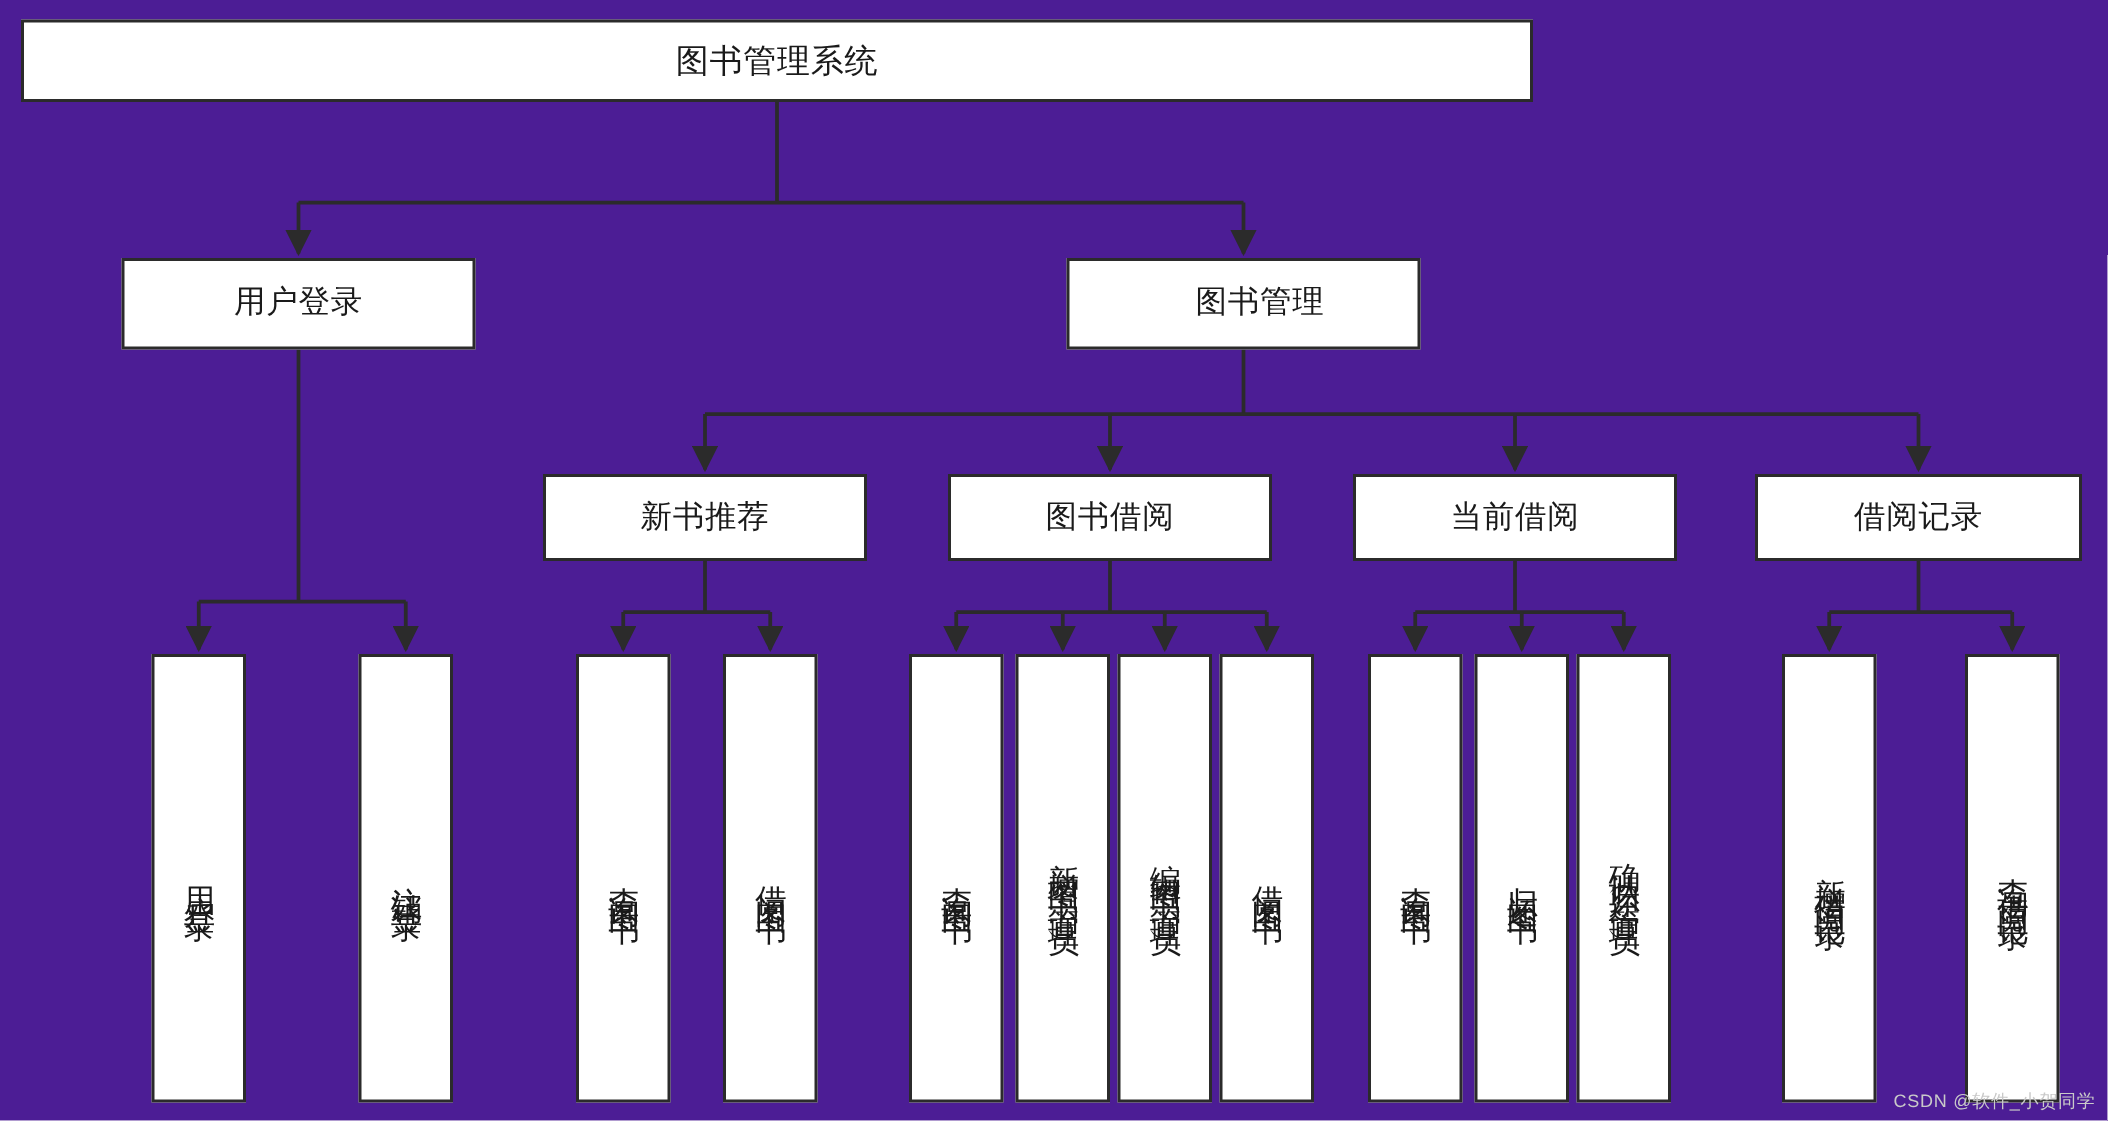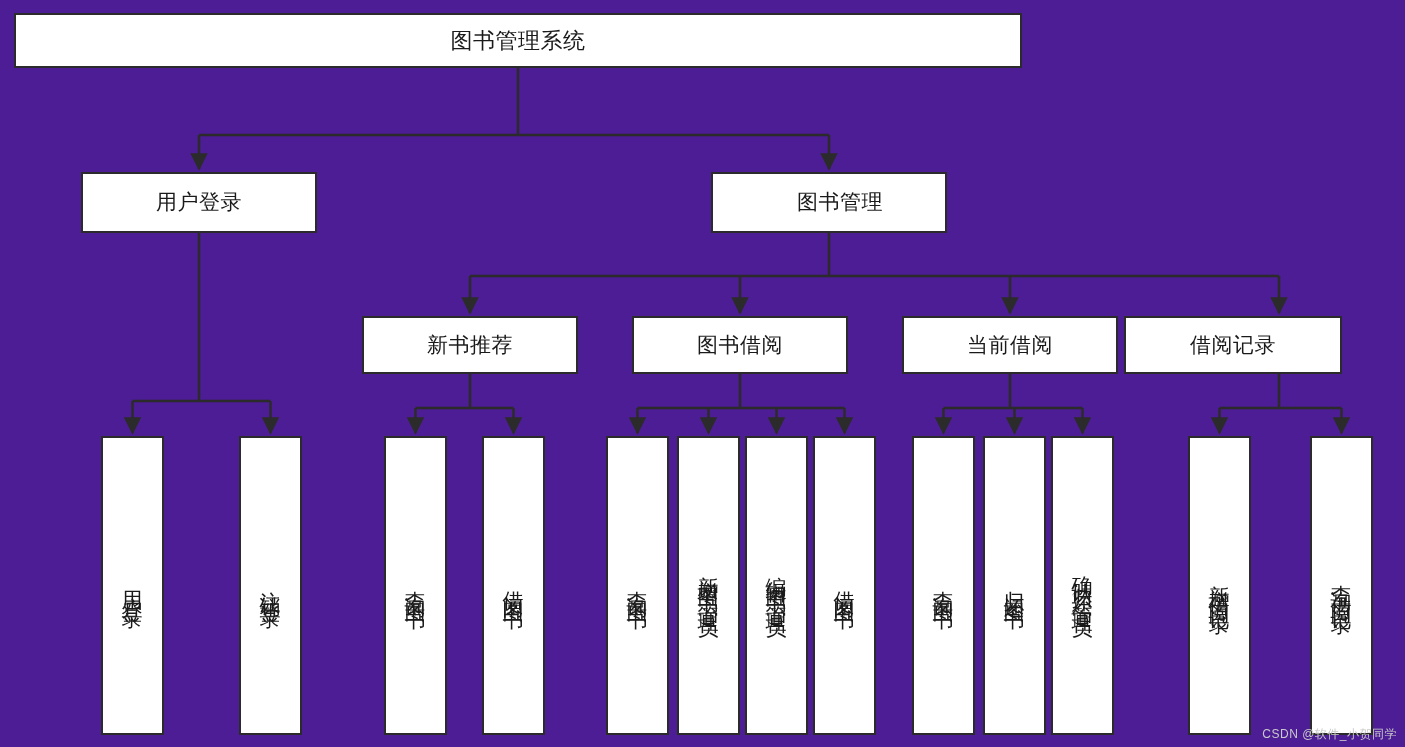--- a/index.html
+++ b/index.html
@@ -129,21 +129,21 @@
       </div>
       <div class="node horiz" style="left: 362px; top: 316px; width: 216px; height: 58px; justify-content: center;">
         <span class="lbl">新书推荐</span>
       </div>
       <div class="node horiz" style="left: 632px; top: 316px; width: 216px; height: 58px;">
         <span class="lbl">图书借阅</span>
       </div>
       <div class="node horiz" style="left: 902px; top: 316px; width: 216px; height: 58px;">
         <span class="lbl">当前借阅</span>
       </div>
-      <div class="node horiz" style="left: 1124px; top: 316px; width: 218px; height: 58px;">
+      <div class="node horiz" style="left: 1170px; top: 316px; width: 218px; height: 58px;">
         <span class="lbl">借阅记录</span>
       </div>
       <div class="node vert" style="left: 101px; top: 436px; width: 63px; height: 299px;">
         <span class="lbl">用户登录</span>
       </div>
       <div class="node vert" style="left: 239px; top: 436px; width: 63px; height: 299px;">
         <span class="lbl">注销登录</span>
       </div>
       <div class="node vert" style="left: 384px; top: 436px; width: 63px; height: 299px;">
         <span class="lbl">查询图书</span>

